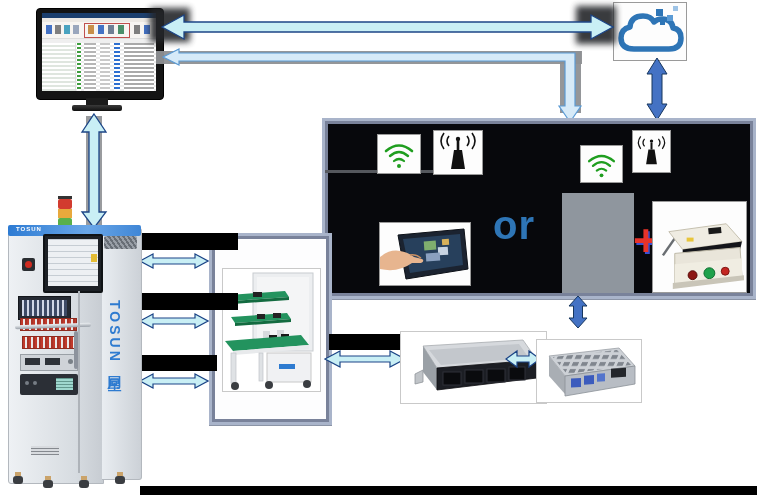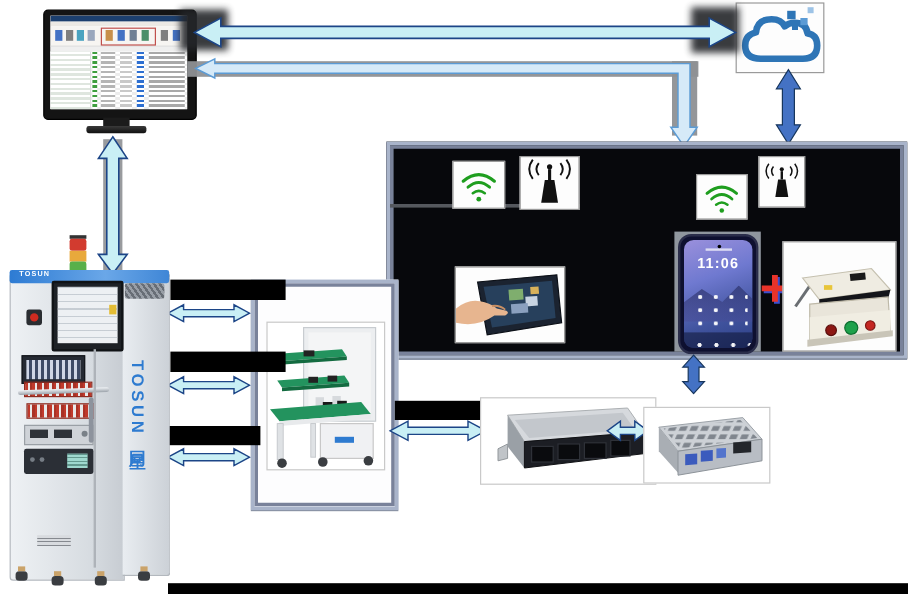--- a/index.html
+++ b/index.html
@@ -204,32 +204,23 @@
         <polygon points="23,16 80,11 83,42 30,50" fill="#27405c"></polygon>
         <rect x="44" y="18" width="12" height="9" fill="#7fae6e" transform="rotate(-4 50 22)"></rect>
         <rect x="58" y="24" width="10" height="8" fill="#c8d4e2" transform="rotate(-4 63 28)"></rect>
         <rect x="46" y="30" width="14" height="8" fill="#8aa0bf" transform="rotate(-4 53 34)"></rect>
         <rect x="62" y="16" width="7" height="6" fill="#d8b15a" transform="rotate(-4 65 19)"></rect>
         <path d="M0,34 q10,-8 20,-6 q8,1 14,6 l8,2 q3,2 -1,4 l-9,0 q-14,10 -32,6 z" fill="#e7b58f"></path>
         <path d="M30,32 q6,-1 11,3" fill="none" stroke="#c98f63" stroke-width="1.5"></path>
       </svg>
     </div>
 
+    <div class="abs or-txt" style="left:168px;top:84px;">or</div>
 
     <div class="abs phone-shadow" style="left:237px;top:72px;width:72px;height:100px;"></div>
-    <div class="abs phone" style="left:240px;top:74px;width:63px;height:96px;">
-      <div class="phone-scr">
-        <div class="phone-mount"></div>
-        <div class="phone-cam"></div>
-        <div class="phone-date"></div>
-        <div class="phone-time">11:06</div>
-        <div class="phone-apps"></div>
-        <div class="phone-dock"></div>
-      </div>
-    </div>
 
     <div class="abs plus-txt" style="left:308px;top:98px;">+</div>
 
     <div class="abs card" style="left:327px;top:80px;width:93px;height:90px;">
       <svg width="93" height="90" viewBox="0 0 94 91">
         <line x1="10" y1="54" x2="26" y2="31" stroke="#6a6e72" stroke-width="2.5"></line>
         <polygon points="16,30 74,22 90,40 30,48" fill="#efece2" stroke="#c5c0af" stroke-width="1"></polygon>
         <rect x="56" y="26" width="13" height="6" fill="#1a1a1a" transform="rotate(-6 62 29)"></rect>
         <rect x="34" y="36" width="7" height="4" fill="#e8c53a"></rect>
         <polygon points="30,48 90,40 88,48 30,56" fill="#14151a"></polygon>

